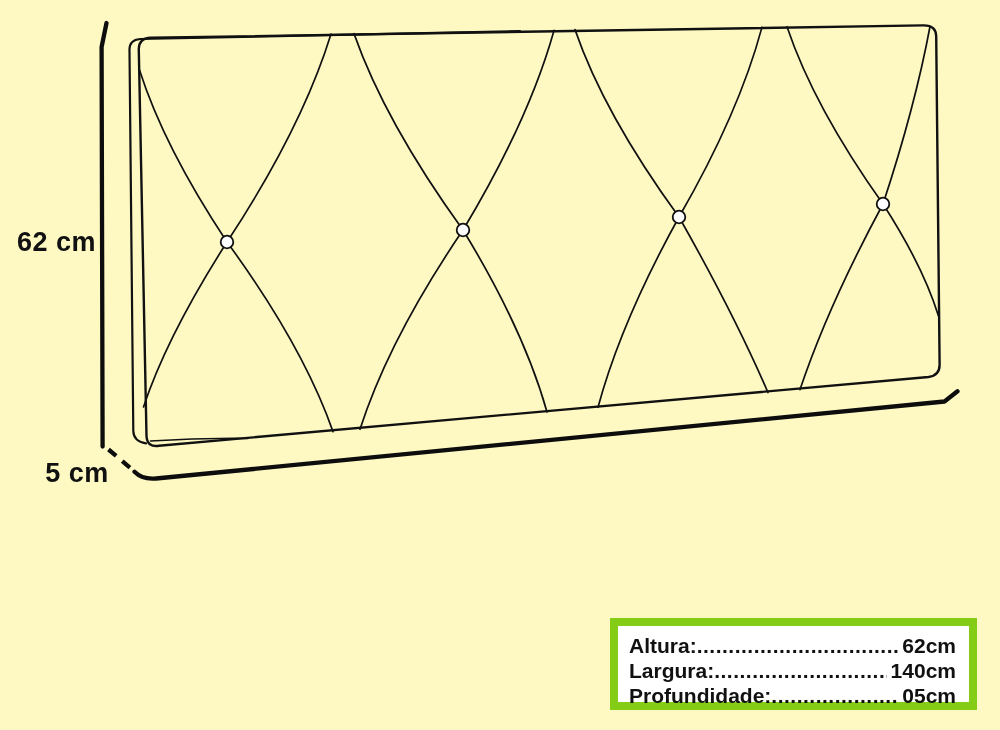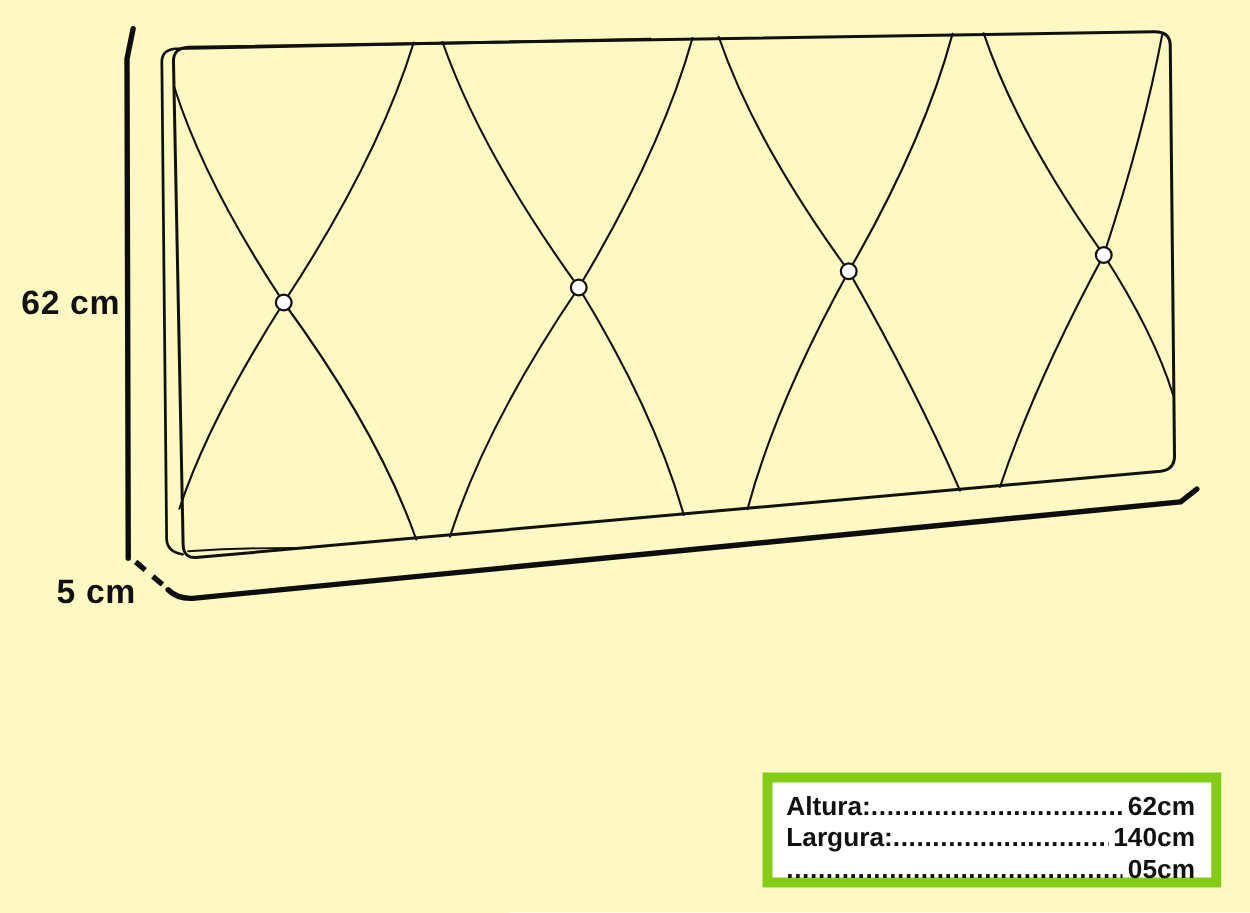--- a/index.html
+++ b/index.html
@@ -128,18 +128,19 @@
       <span class="spec-label">Altura:</span>
       <span class="spec-dots">......................................................................................................</span>
       <span class="spec-value">62cm</span>
     </div>
     <div class="spec-row">
       <span class="spec-label">Largura:</span>
       <span class="spec-dots">......................................................................................................</span>
       <span class="spec-value">140cm</span>
     </div>
     <div class="spec-row">
+      <span class="spec-label">Profundidade:</span>
       <span class="spec-dots">......................................................................................................</span>
       <span class="spec-value">05cm</span>
     </div>
   </div>
 
 </div>
 
 </body></html>

